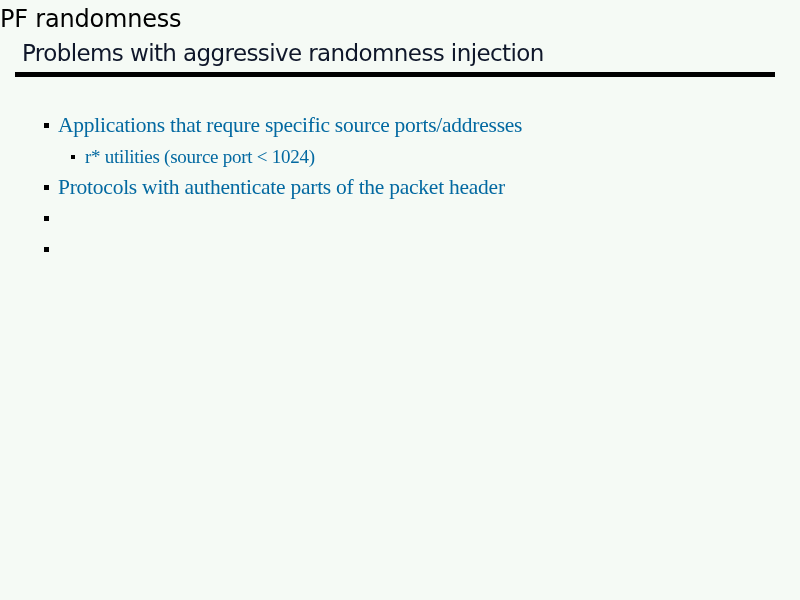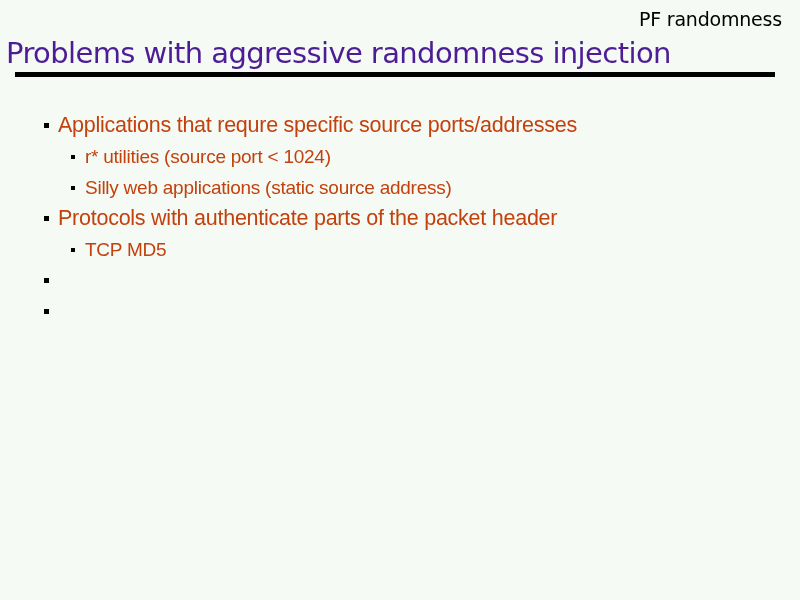--- a/index.html
+++ b/index.html
@@ -22,38 +22,37 @@
     background: #f5faf5;
     box-sizing: border-box;
   }
 
   
   #slide-header {
     position: absolute;
     top: 8px;
     left: 0;
     width: 782px;
-    text-align: right;
     font-family: "DejaVu Sans", sans-serif;
-    font-size: 19px;
+    font-size: 24px;
     line-height: 22px;
     color: #000000;
     letter-spacing: -0.2px;
     white-space: nowrap;
   }
 
   
   #slide-title {
     position: absolute;
     top: 37px;
-    left: 6px;
+    left: 22px;
     font-family: "DejaVu Sans", sans-serif;
-    font-size: 29px;
+    font-size: 23px;
     line-height: 32px;
-    color: #4c1d95;
+    color: #0f172a;
     letter-spacing: -0.6px;
     white-space: nowrap;
   }
 
   
   #title-rule {
     position: absolute;
     top: 72px;
     left: 15px;
     width: 760px;
@@ -66,23 +65,23 @@
     position: absolute;
     top: 110px;
     left: 0;
     width: 800px;
   }
 
   .bullet-line {
     position: relative;
     height: 31px;
     line-height: 31px;
-    color: #c2410c;
+    color: #0369a1;
     white-space: nowrap;
-    font-family: Liberation Sans, sans-serif;
+    font-family: Liberation Serif, serif;
   }
 
   .bullet-line .marker {
     position: absolute;
     display: block;
     background: #000000;
   }
 
   .bullet-line .bullet-text {
     display: block;
@@ -129,31 +128,23 @@
 
   <div id="slide-body">
       <div class="bullet-line level-1">
         <span class="marker"></span>
         <span class="bullet-text">Applications that requre specific source ports/addresses</span>
       </div>
       <div class="bullet-line level-2">
         <span class="marker"></span>
         <span class="bullet-text">r* utilities (source port &lt; 1024)</span>
       </div>
-      <div class="bullet-line level-2">
-        <span class="marker"></span>
-        <span class="bullet-text">Silly web applications (static source address)</span>
-      </div>
       <div class="bullet-line level-1">
         <span class="marker"></span>
         <span class="bullet-text">Protocols with authenticate parts of the packet header</span>
-      </div>
-      <div class="bullet-line level-2">
-        <span class="marker"></span>
-        <span class="bullet-text">TCP MD5</span>
       </div>
       <div class="bullet-line level-1">
         <span class="marker"></span>
       </div>
       <div class="bullet-line level-1">
         <span class="marker"></span>
       </div>
     </div>
 
 </div>

